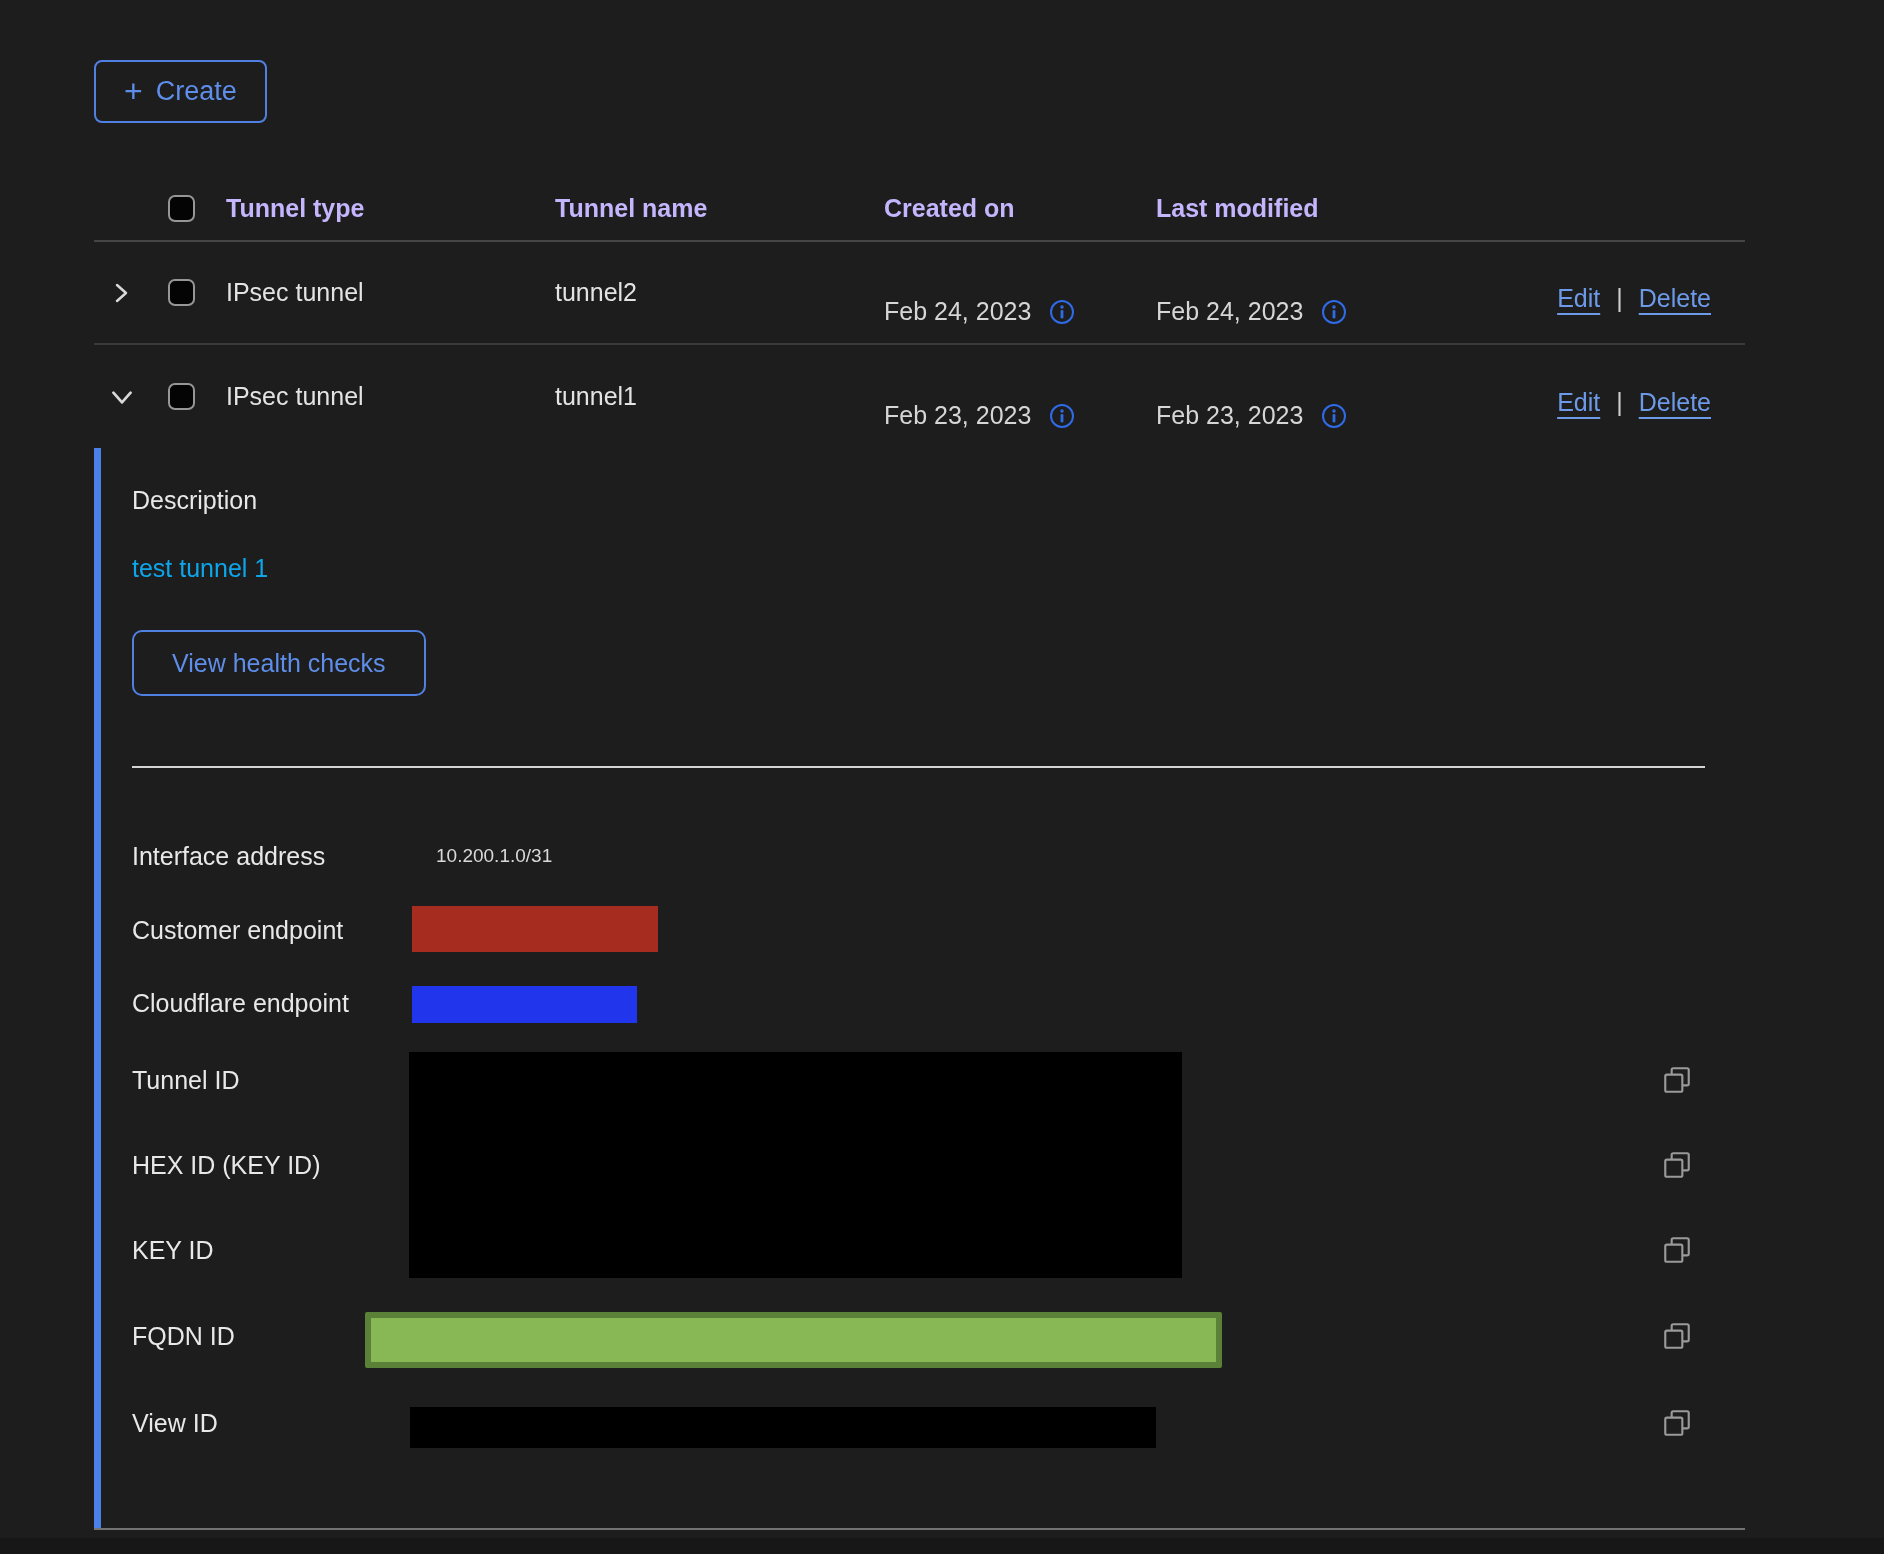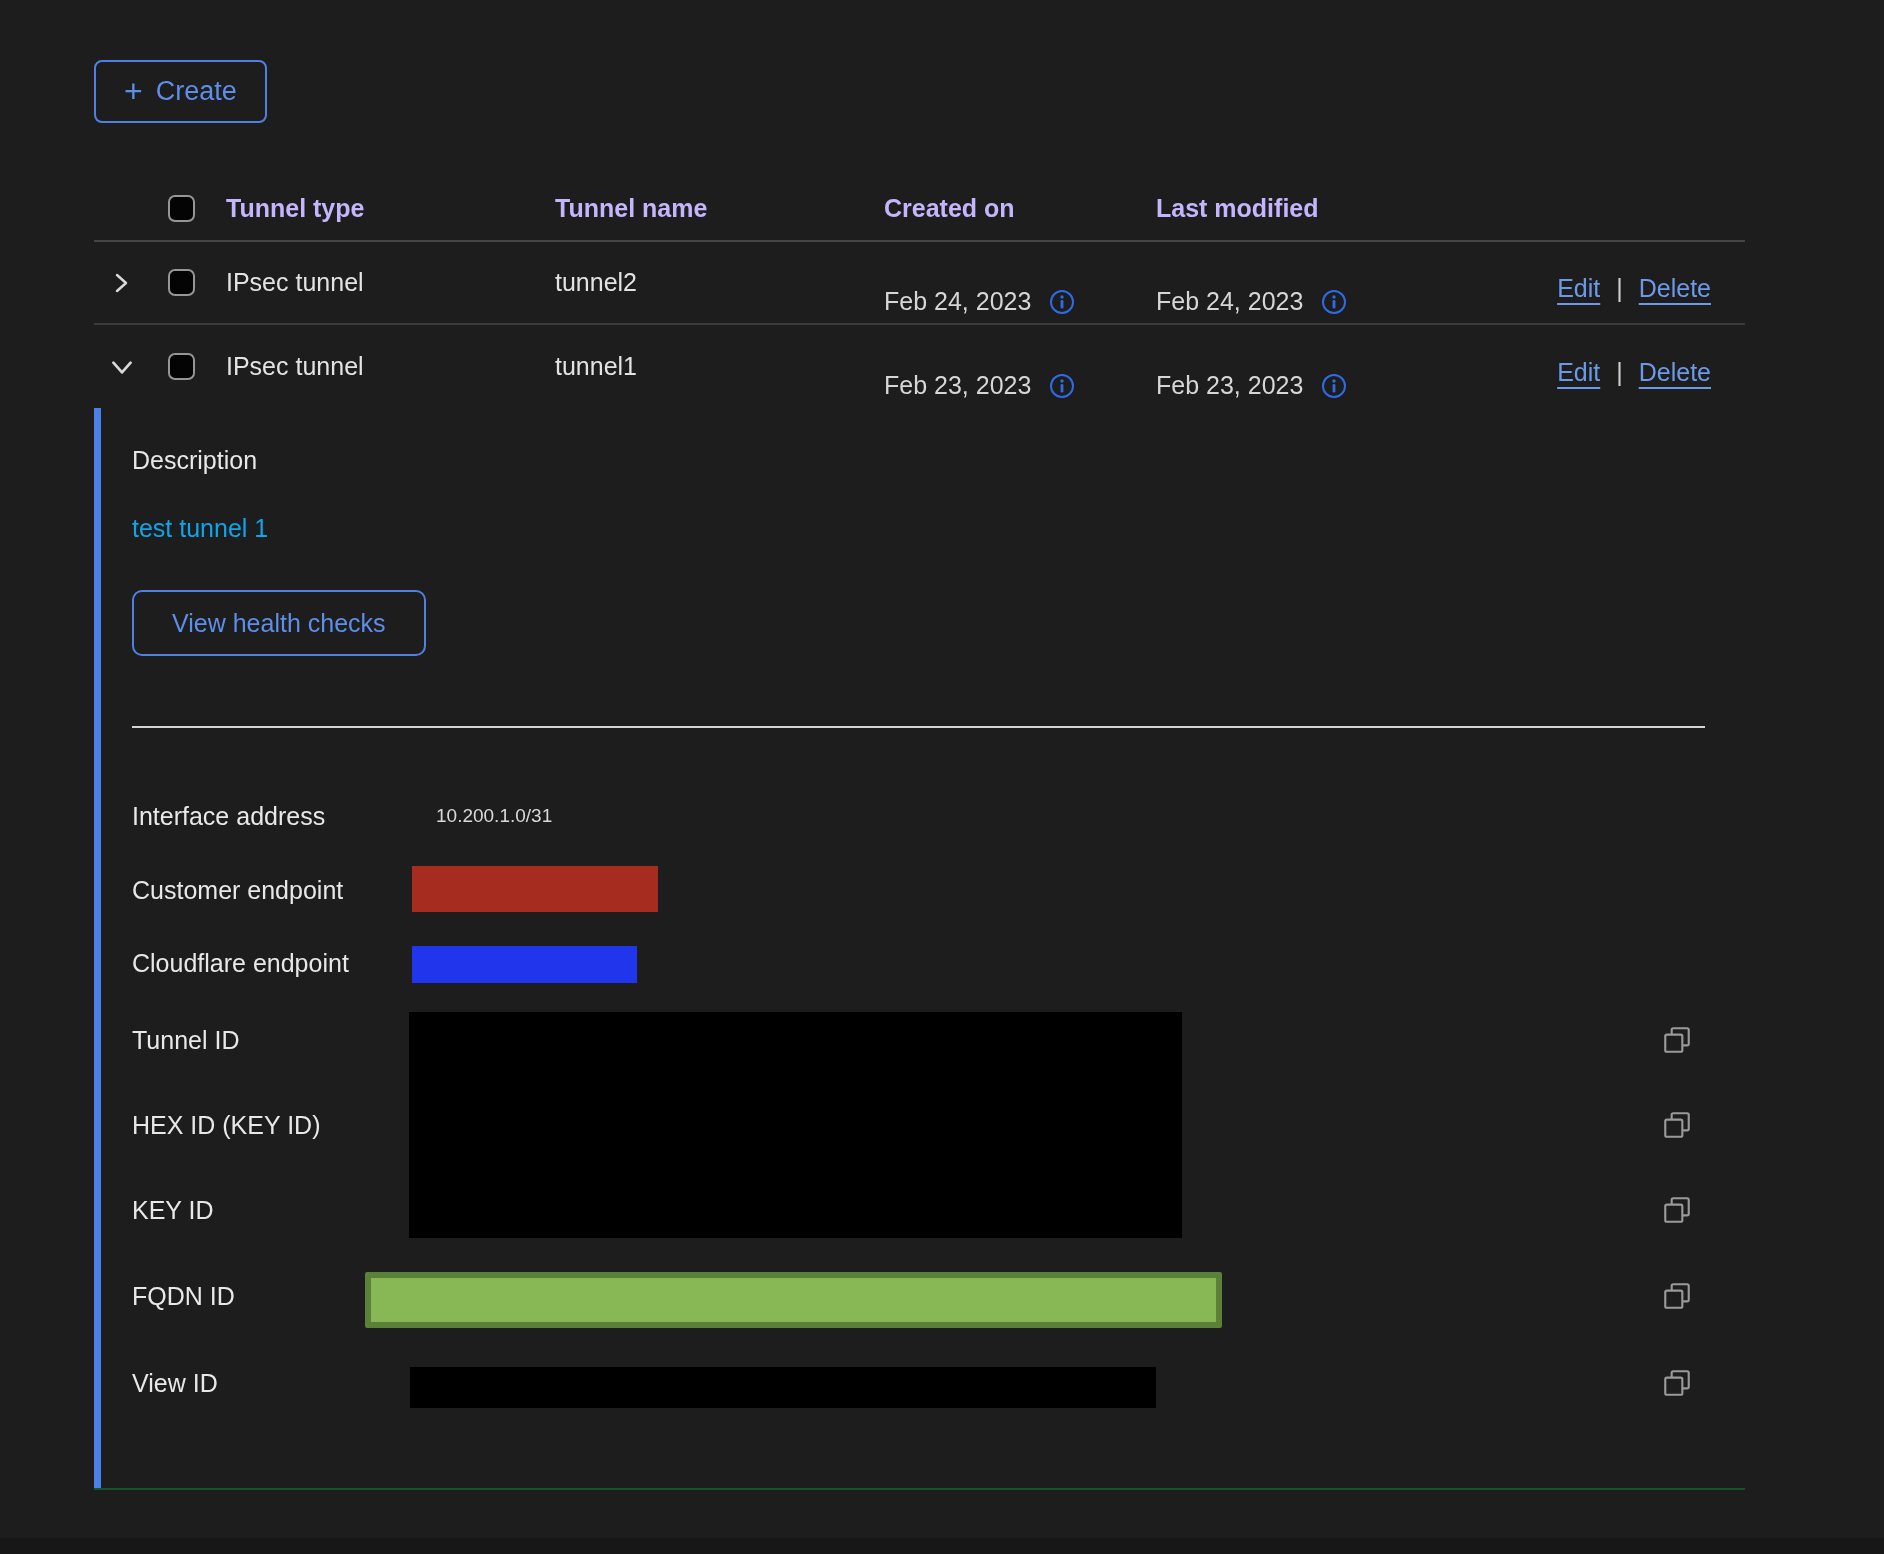--- a/index.html
+++ b/index.html
@@ -27,39 +27,39 @@
 
   
   .tunnel-table { position: absolute; left: 94px; top: 177px; width: 1651px; }
   .t-row {
     display: grid;
     grid-template-columns: 66px 66px 329px 329px 272px 284px 1fr;
     align-items: center;
   }
   .t-header { height: 65px; border-bottom: 2px solid #454545; }
   .t-header .hdr { font-size: 25px; font-weight: 700; color: #c4b5fd; }
-  .t-body-row { height: 83px; font-size: 25px; color: #E3E3E3; }
+  .t-body-row { height: 103px; font-size: 25px; color: #E3E3E3; }
   .t-body-row.bordered { border-bottom: 2px solid #3A3A3A; }
 
   .expander { display: flex; align-items: center; padding-left: 14px; cursor: pointer; }
   .cbx {
     width: 27px; height: 27px; margin-left: 8px;
     border: 2px solid #969696; border-radius: 7px;
     background: #040404; cursor: pointer;
   }
   .cell-date { display: flex; align-items: center; gap: 18px; color: #D6D6D6; margin-top: 38px; }
   .info-btn { display:flex; align-items:center; background:none; border:none; padding:0; cursor:pointer; }
   .cell-actions { display: flex; align-items: center; justify-content: flex-end; gap: 16px; padding-right: 34px; margin-top: 12px; }
   .lnk { color: #6D9AE8; font-size: 25px; text-decoration: underline; text-underline-offset: 6px; cursor: pointer; }
   .pipe { color: #CFCFCF; font-size: 25px; }
 
   
   .panel {
     position: relative; width: 1651px; height: 1082px;
-    border-bottom: 2px solid #14532d;
+    border-bottom: 2px solid #737373;
   }
   .panel-bar { position: absolute; left: 0; top: 0; width: 7px; height: 100%; background: #4B80E8; }
 
   .abs { position: absolute; }
   .dlabel { left: 38px; font-size: 25px; color: #E8E8E8; line-height: 32px; white-space: nowrap; }
   .desc-label { top: 36px; font-weight: 500; }
   .desc-value { top: 104px; color: #0ea5e9; }
   .hc-btn {
     left: 38px; top: 182px; height: 66px; padding: 0 38px;
     display: flex; align-items: center;

